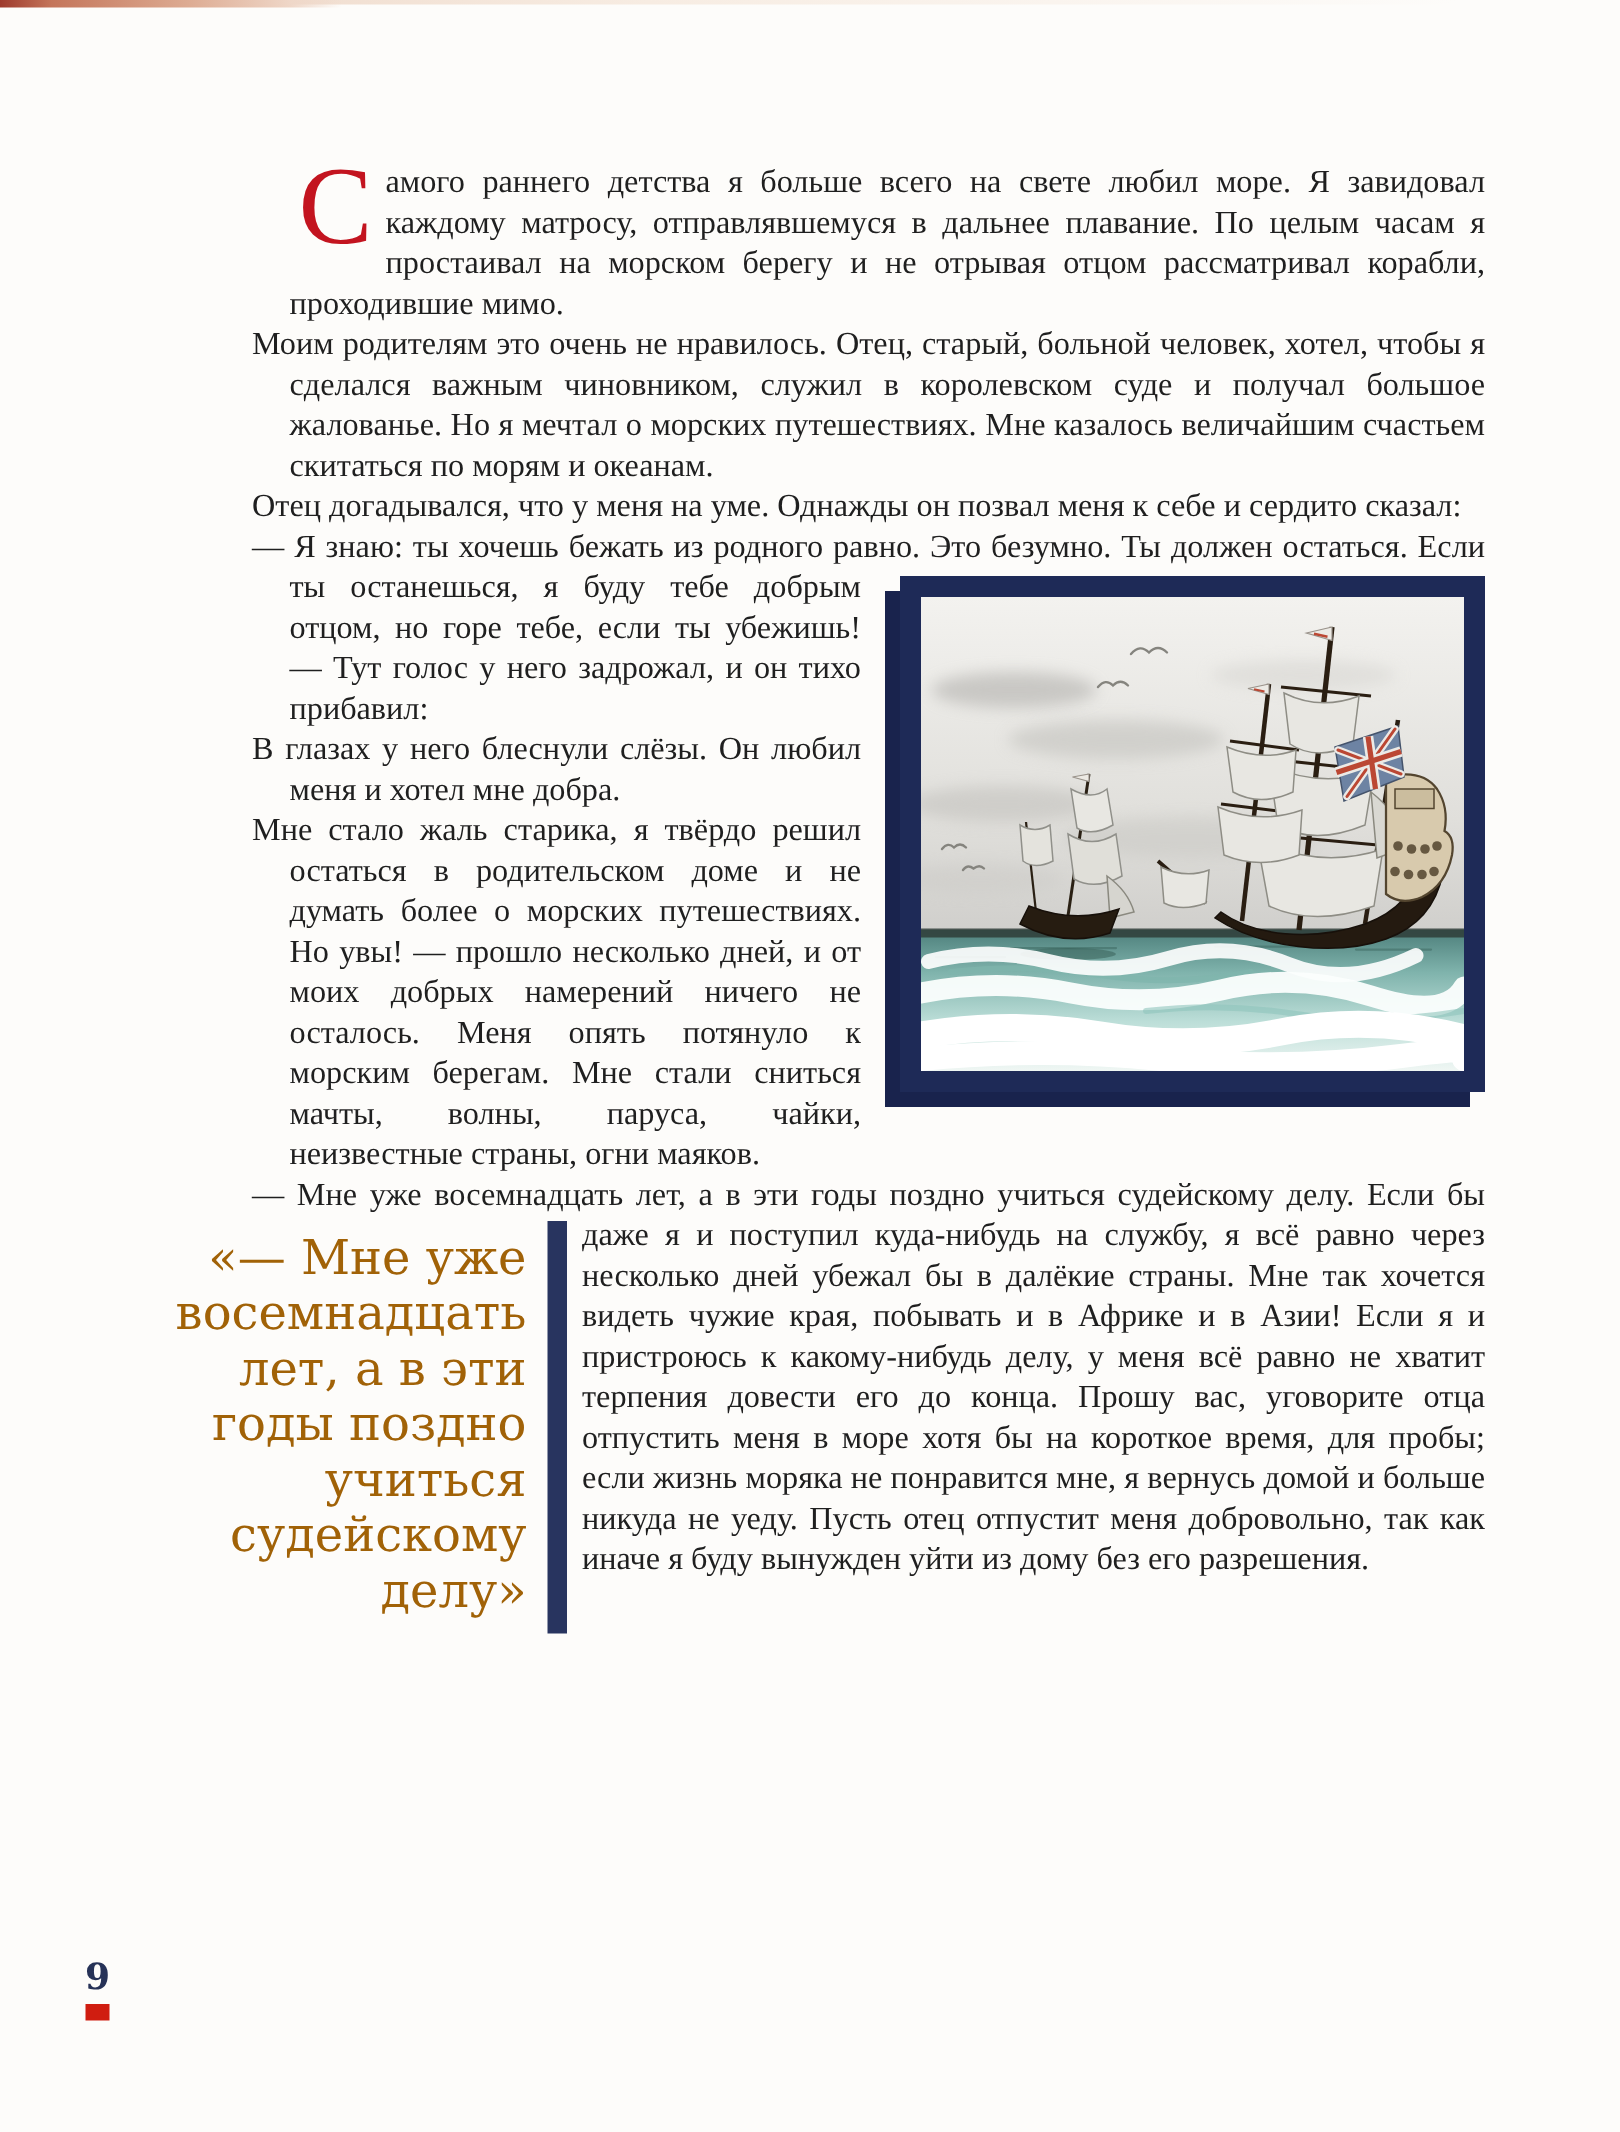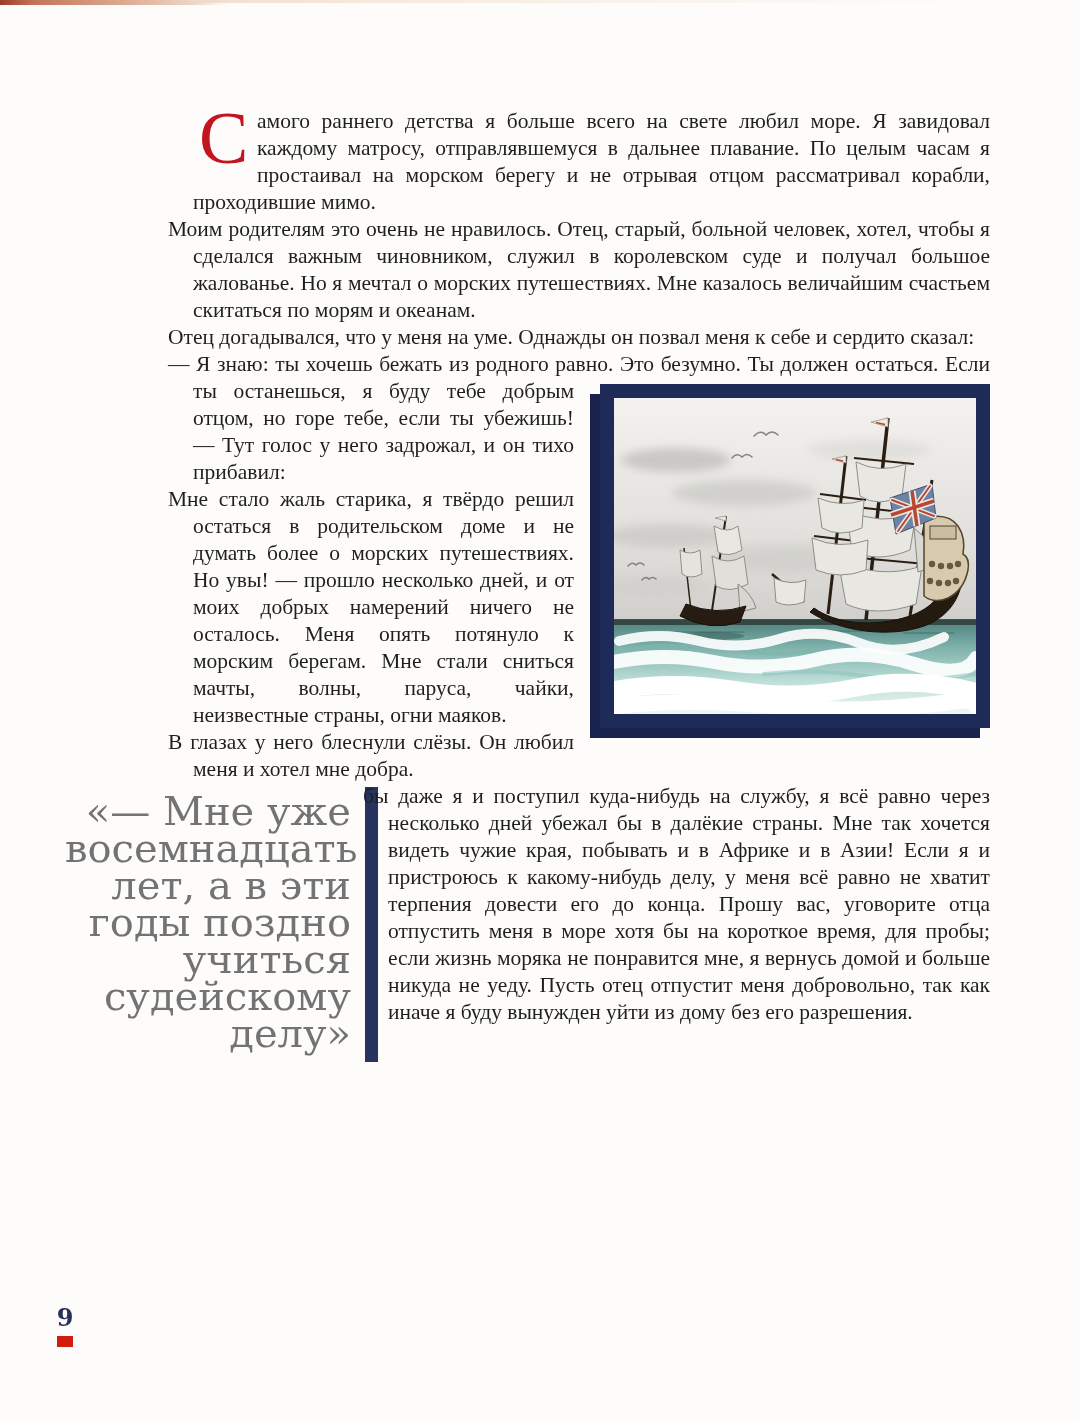--- a/index.html
+++ b/index.html
@@ -48,22 +48,22 @@
   }
   .illus-frame svg{display:block;}
   
   .pullquote{
     float:left;display:block;
     width:286px;margin:4px 10px 0 -128px;
     padding:6px 14px 10px 0;
     border-right:13px solid #28345f;
     text-align:right;
     font-family:"DejaVu Serif",serif;
-    font-size:40px;line-height:37px;
-    color:#737373;
+    font-size:32px;line-height:37px;
+    color:#a16207;
     white-space:pre-line;
     text-indent:0;
   }
   
   .folio-number{
     position:absolute;left:54px;top:1303px;width:22px;
     text-align:center;font-family:"DejaVu Serif",serif;
     font-size:24px;font-weight:bold;color:#263257;
   }
   .folio-marker{
@@ -217,30 +217,30 @@
           <path d="M0,292 Q60,282 120,292 T240,290 T362,294" stroke="#ffffff" stroke-width="18"></path>
           <path d="M0,308 Q80,300 160,308 T320,306 T362,308" stroke="#ffffff" stroke-width="16"></path>
         </g>
       </svg>
           </span>
         </span><span>Если ты останешься, я буду тебе добрым отцом, но горе тебе, если ты убежишь! — Тут голос у него задрожал, и он тихо прибавил:</span>
     </p>
 
 
     <p class="para">
+      <span>В глазах у него блеснули слёзы. Он любил меня и хотел мне добра.</span>
+    </p>
+
+    <p class="para">
       <span>Мне стало жаль старика, я твёрдо решил остаться в родительском доме и не думать более о морских путешествиях. Но увы! — прошло несколько дней, и от моих добрых намерений ничего не осталось. Меня опять потянуло к морским берегам. Мне стали сниться мачты, волны, паруса, чайки, неизвестные страны, огни маяков.</span>
     </p>
 
-    <p class="para">
-      <span>В глазах у него блеснули слёзы. Он любил меня и хотел мне добра.</span>
-    </p>
-
-
-    <p class="para">
-      <span class="pullquote">«— Мне уже
+
+    <p class="para">
+      <span>— Мне уже восемнадцать лет, а в эти годы поздно учиться судейскому делу. Если </span><span class="pullquote">«— Мне уже
 восемнадцать
 лет, а в эти
 годы поздно
 учиться
 судейскому
 делу»</span><span>бы даже я и поступил куда-нибудь на службу, я всё равно через несколько дней убежал бы в далёкие страны. Мне так хочется видеть чужие края, побывать и в Африке и в Азии! Если я и пристроюсь к какому-нибудь делу, у меня всё равно не хватит терпения довести его до конца. Прошу вас, уговорите отца отпустить меня в море хотя бы на короткое время, для пробы; если жизнь моряка не понравится мне, я вернусь домой и больше никуда не уеду. Пусть отец отпустит меня добровольно, так как иначе я буду вынужден уйти из дому без его разрешения.</span>
     </p>
 
   </div>
 

